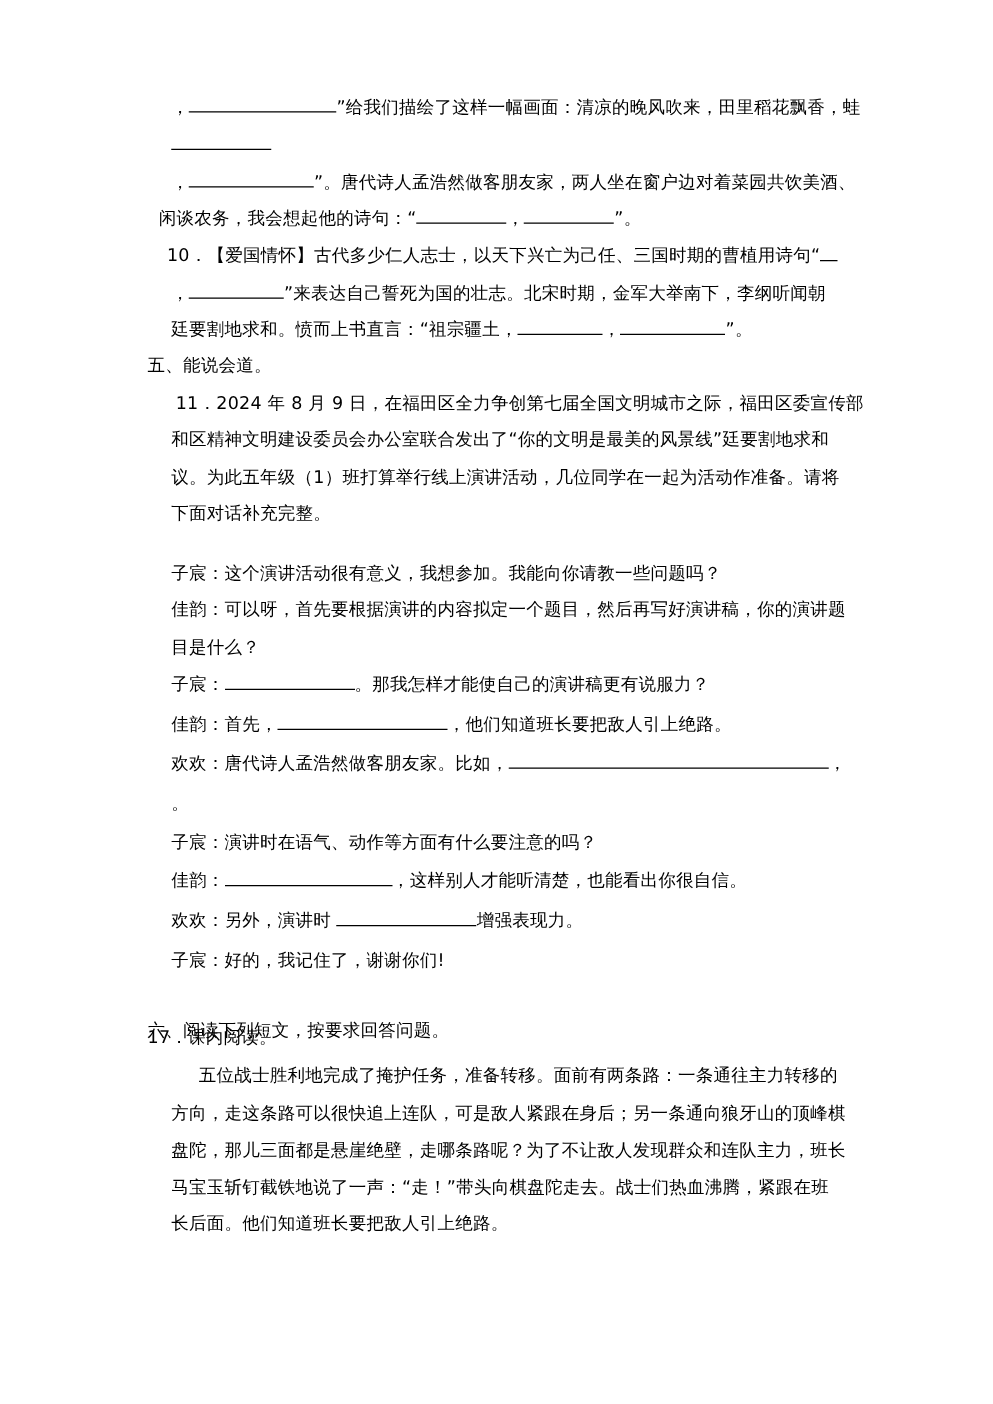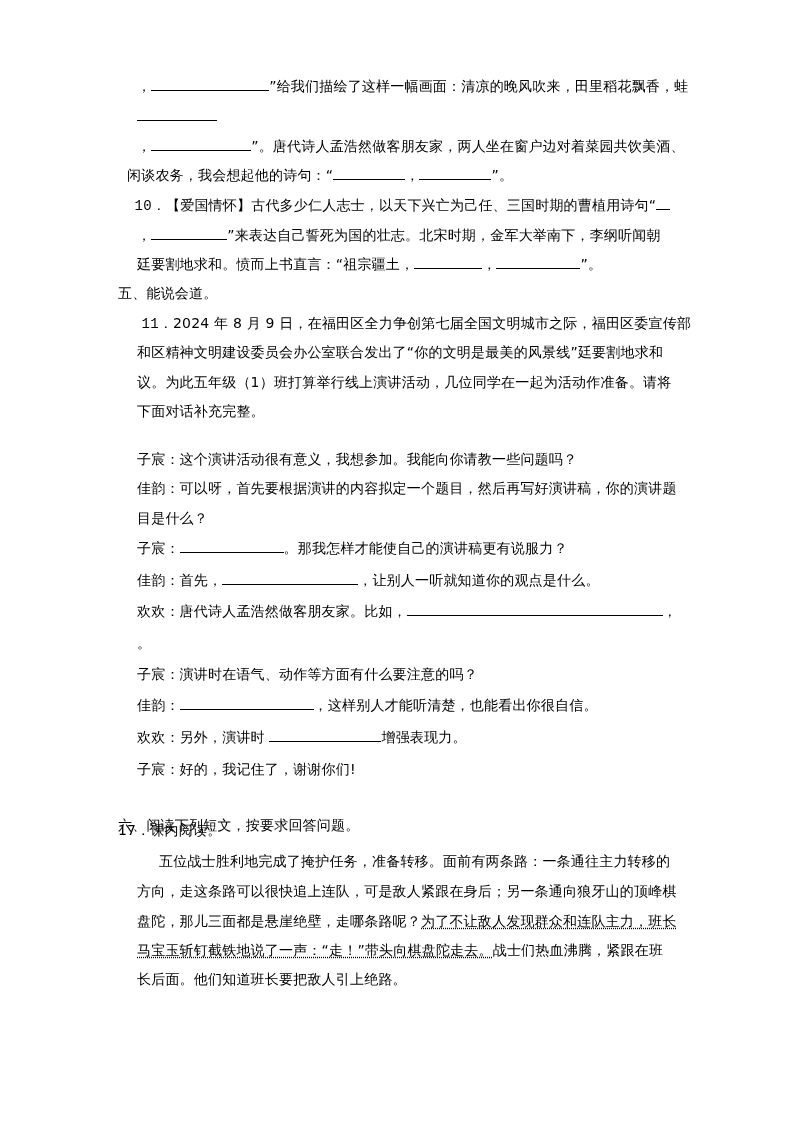--- a/index.html
+++ b/index.html
@@ -1,21 +1,21 @@
 <!DOCTYPE html>
 <html><head>
 <meta charset="utf-8">
 <style>
   html, body { margin: 0; padding: 0; background: #ffffff; }
   body { width: 794px; height: 1123px; position: relative; overflow: hidden;
          font-family: "DejaVu Sans", "Liberation Sans", sans-serif; color: #000; }
   .line { position: absolute; font-size: 14px; line-height: 18px; white-space: nowrap; letter-spacing: 0.2px; text-align: right; }
   .blank { display: inline-block; border-bottom: 1px solid #000; height: 12px; vertical-align: baseline; }
-  .ul { text-decoration: underline; text-decoration-style: dotted; text-underline-offset: 2px; margin-top: 48px; }
-  .num { display: inline-block; font-family: Liberation Mono, monospace; }
+  .ul { text-decoration-style: dotted; text-underline-offset: 2px; margin-top: 48px; }
+  .num { display: inline-block; }
 </style>
 </head>
 <body>
 
 <div class="line" style="left:137px;top:77px">
   <span>，</span><span class="blank" style="width:118px"></span><span>”给我们描绘了这样一幅画面：清凉的晚风吹来，田里稻花飘香，蛙</span>
 </div>
 <div class="line" style="left:137px;top:107px">
   <span class="blank" style="width:80px"></span>
 </div>
@@ -45,21 +45,21 @@
 <div class="line" style="left:137px;top:373px">议。为此五年级（1）班打算举行线上演讲活动，几位同学在一起为活动作准备。请将</div>
 <div class="line" style="left:137px;top:402px">下面对话补充完整。</div>
 
 <div class="line" style="left:137px;top:450px">子宸：这个演讲活动很有意义，我想参加。我能向你请教一些问题吗？</div>
 <div class="line" style="left:137px;top:479px">佳韵：可以呀，首先要根据演讲的内容拟定一个题目，然后再写好演讲稿，你的演讲题</div>
 <div class="line" style="left:137px;top:509px">目是什么？</div>
 <div class="line" style="left:137px;top:539px">
   <span>子宸：</span><span class="blank" style="width:104px"></span><span>。那我怎样才能使自己的演讲稿更有说服力？</span>
 </div>
 <div class="line" style="left:137px;top:571px">
-  <span>佳韵：首先，</span><span class="blank" style="width:136px"></span><span>，让别人一听就知道你的观点是什么。</span>
+  <span>佳韵：首先，</span><span class="blank" style="width:136px"></span><span>，他们知道班长要把敌人引上绝路。</span>
 </div>
 <div class="line" style="left:137px;top:602px">
   <span>欢欢：唐代诗人孟浩然做客朋友家。比如，</span><span class="blank" style="width:256px"></span><span>，</span>
 </div>
 <div class="line" style="left:137px;top:634px">。</div>
 <div class="line" style="left:137px;top:665px">子宸：演讲时在语气、动作等方面有什么要注意的吗？</div>
 <div class="line" style="left:137px;top:696px">
   <span>佳韵：</span><span class="blank" style="width:134px"></span><span>，这样别人才能听清楚，也能看出你很自信。</span>
 </div>
 <div class="line" style="left:137px;top:728px">

